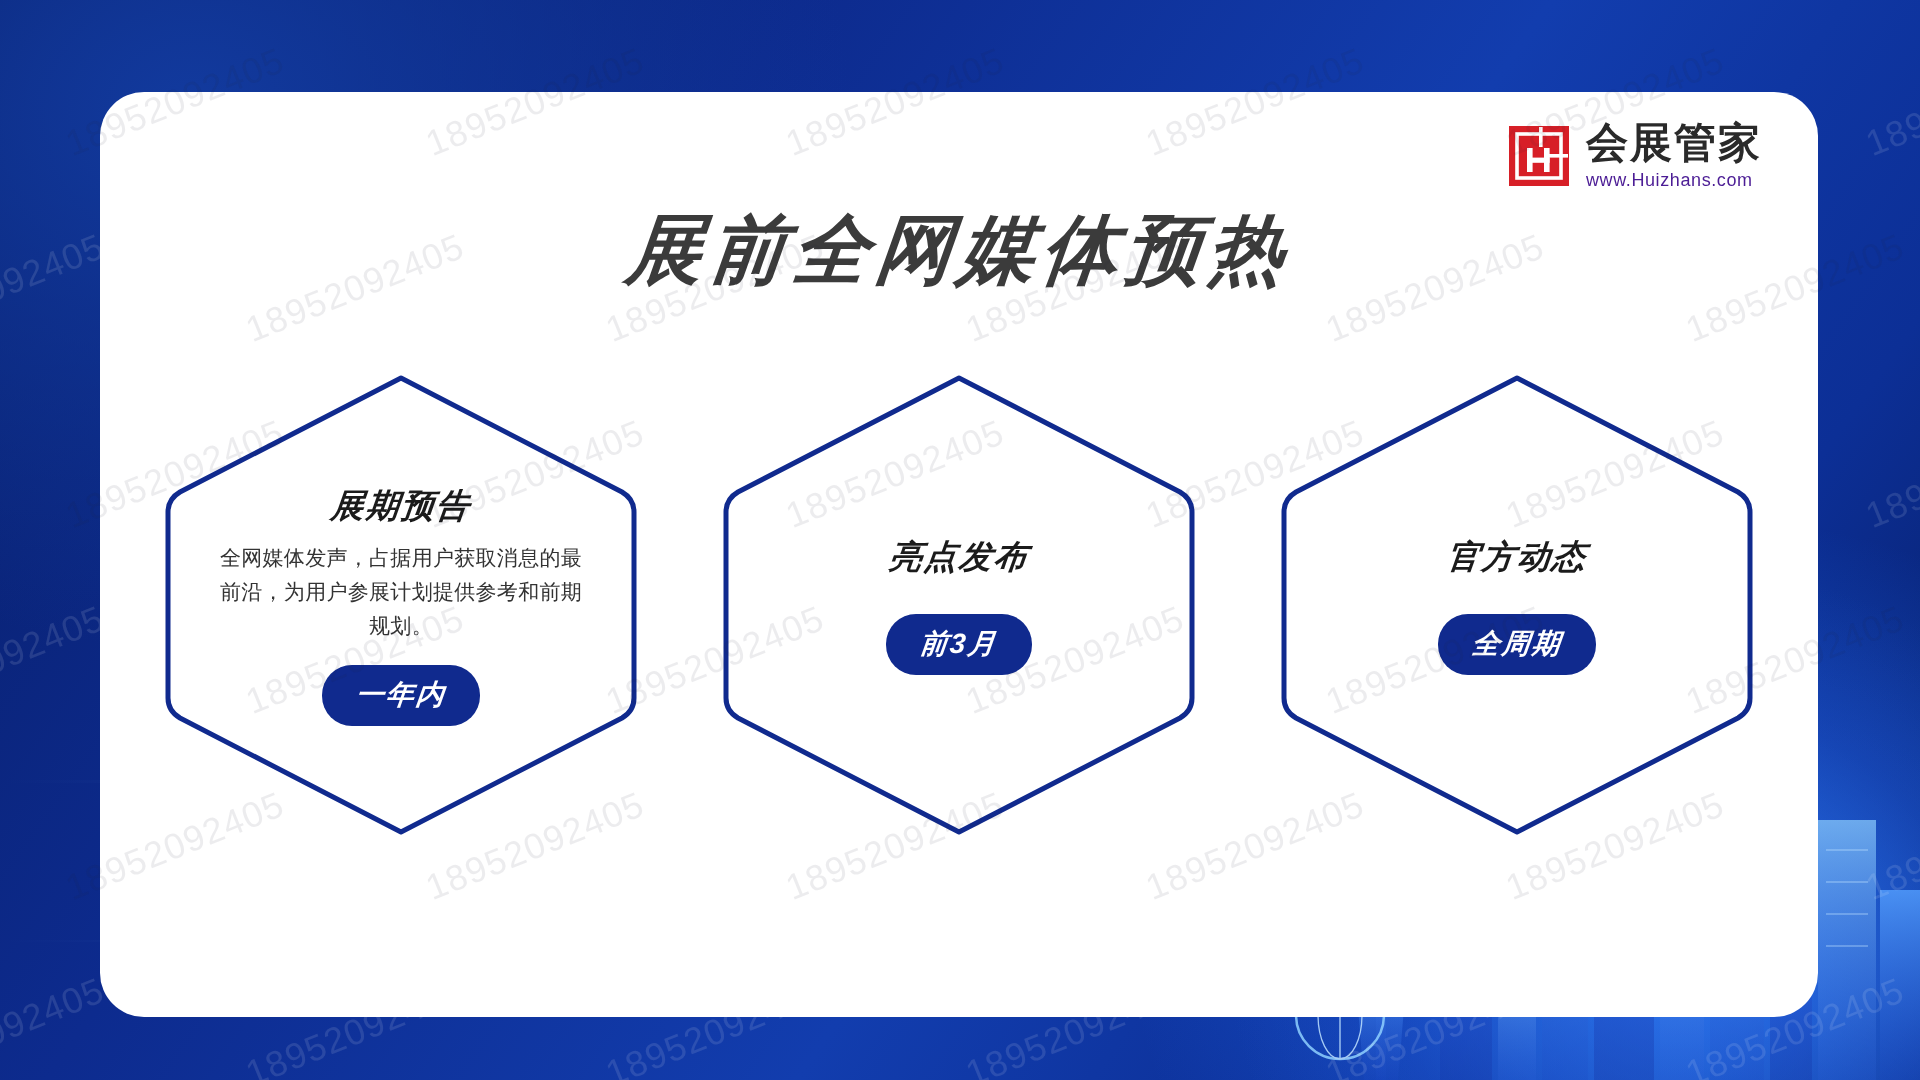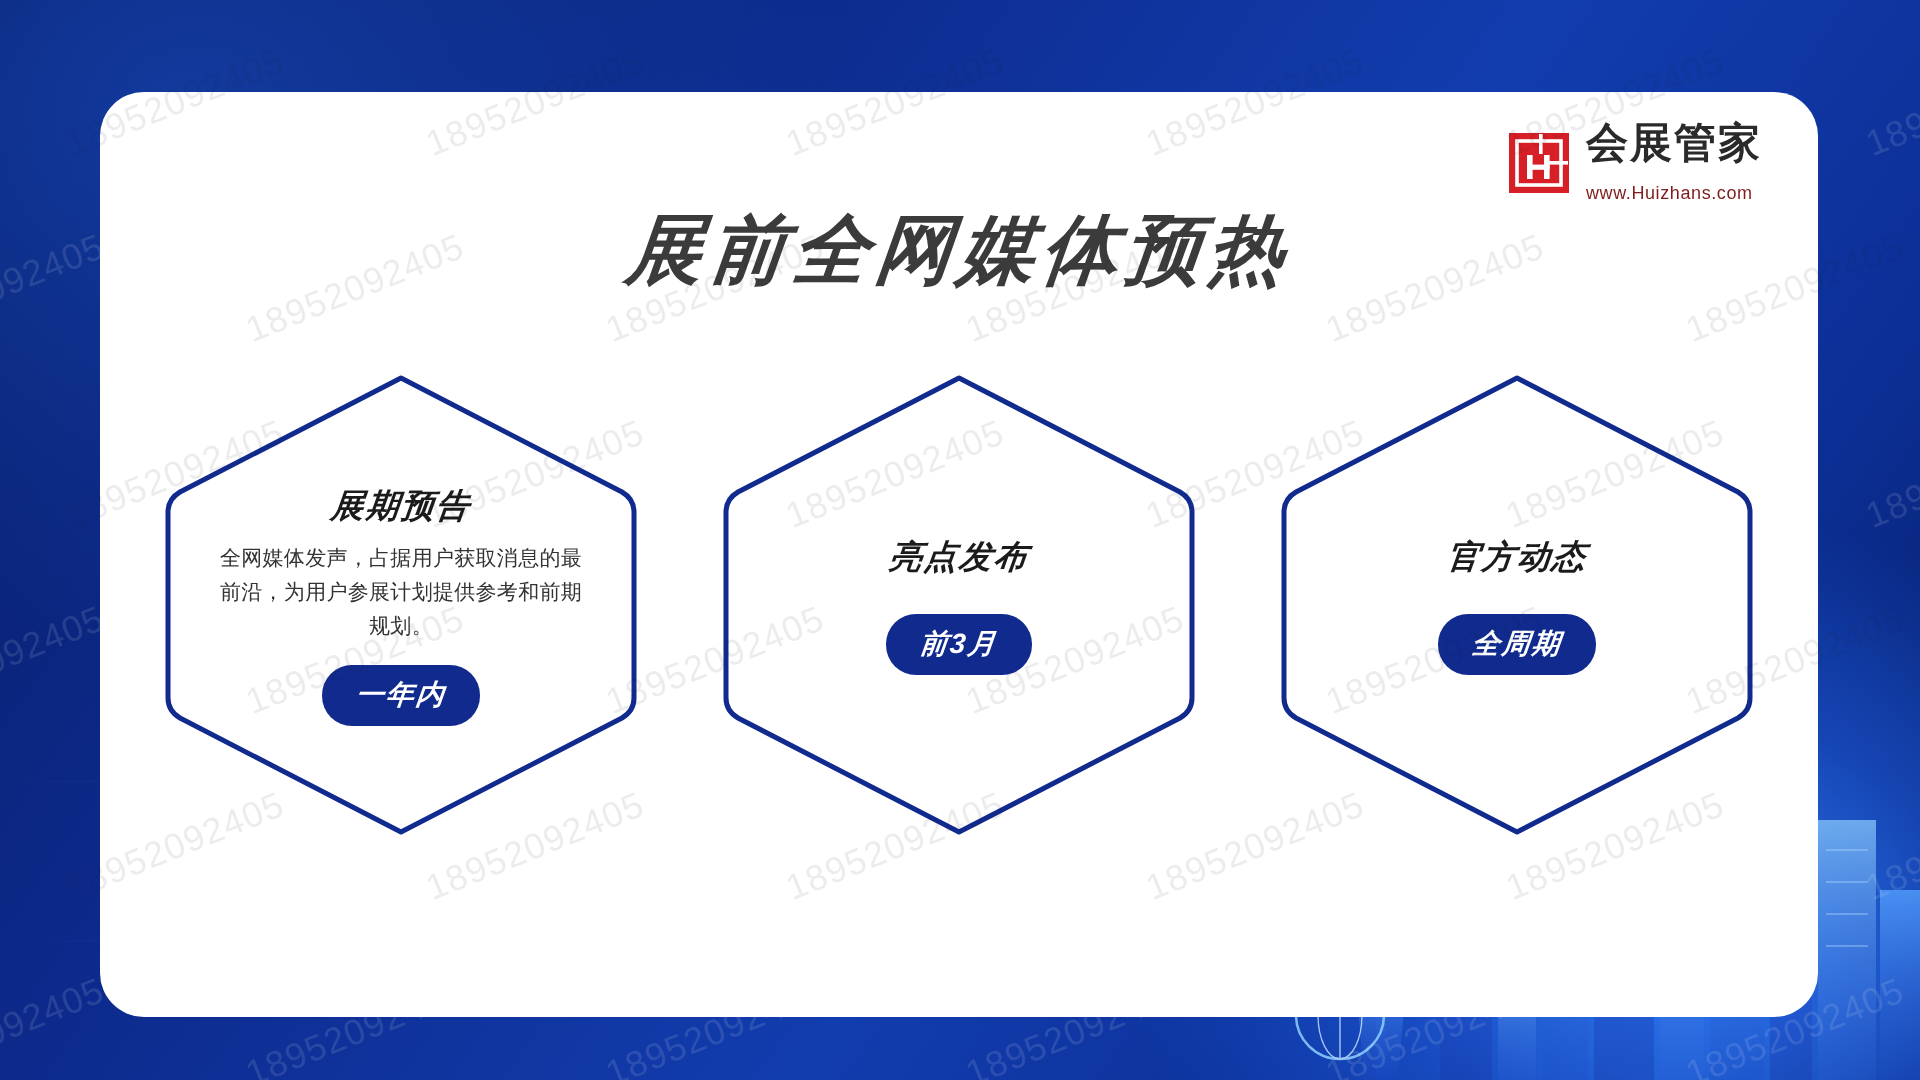--- a/index.html
+++ b/index.html
@@ -49,21 +49,21 @@
   
   #logo { position:absolute; right:56px; top:30px; display:flex; align-items:center; gap:16px; }
   #logo-mark { width:62px; height:62px; position:relative; flex:0 0 auto; }
   #logo-text-wrap { display:flex; flex-direction:column; align-items:flex-start; }
   #logo-name {
     font-size:42px; font-weight:bold; color:#2a2a2a; letter-spacing:2px;
     line-height:1.02; white-space:nowrap;
     font-family:"Liberation Sans","DejaVu Sans",sans-serif;
   }
   #logo-url {
-    font-size:18px; color:#7f1d1d; letter-spacing:.6px; margin-top:18px; white-space:nowrap;
+    font-size:18px; color:#4c1d95; letter-spacing:.6px; margin-top:5px; white-space:nowrap;
   }
 
   
   #title {
     position:absolute; top:108px; left:0; width:100%; text-align:center;
     font-size:76px; font-weight:bold; color:#3b3b3b;
     letter-spacing:7px;
     font-style:italic;
     transform:skewX(-6deg);
     font-family:"Liberation Sans","DejaVu Sans",sans-serif;

